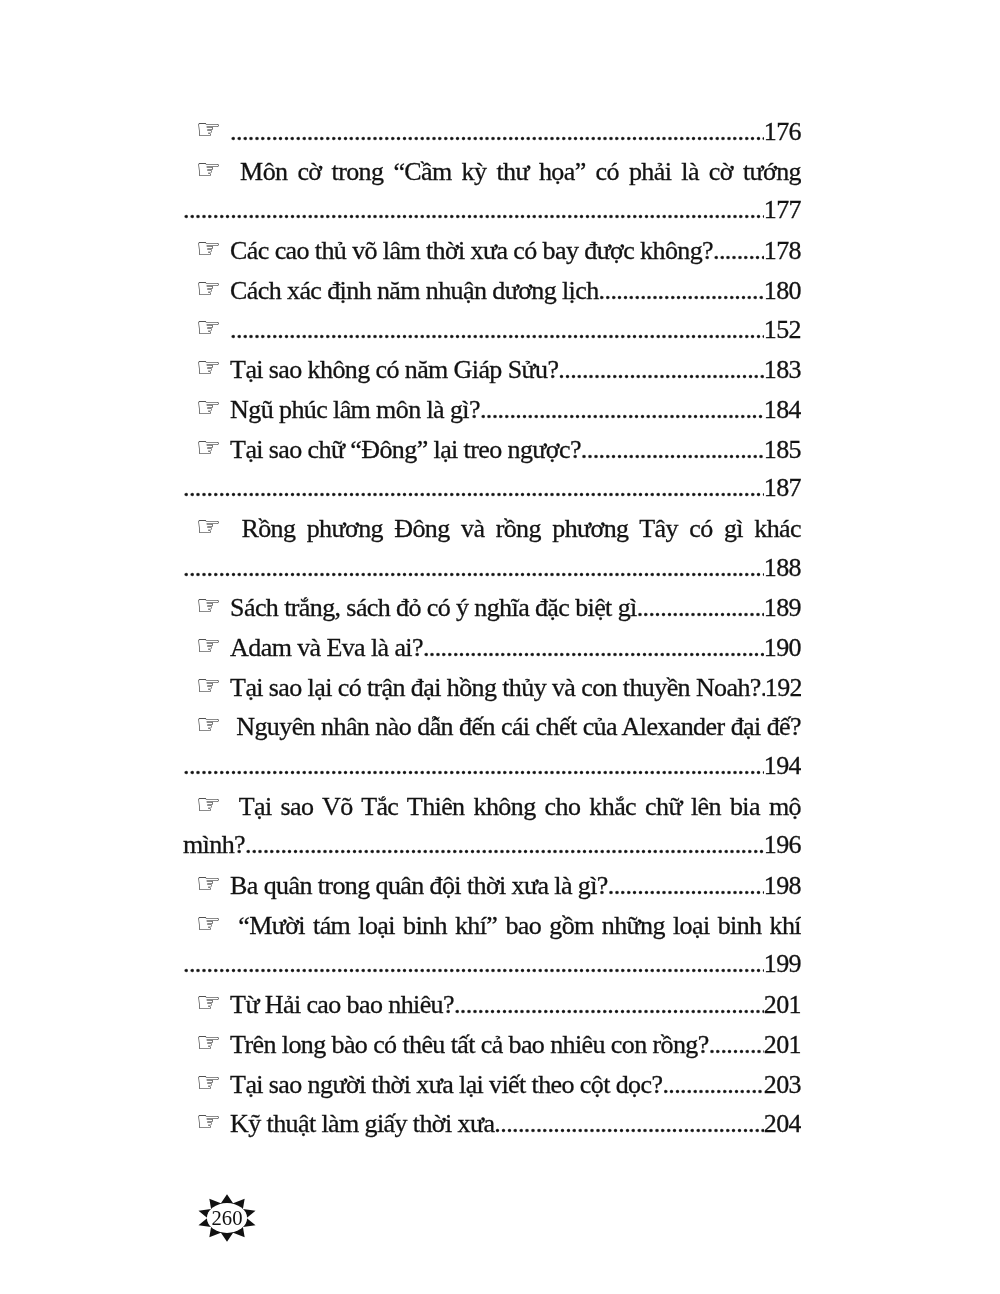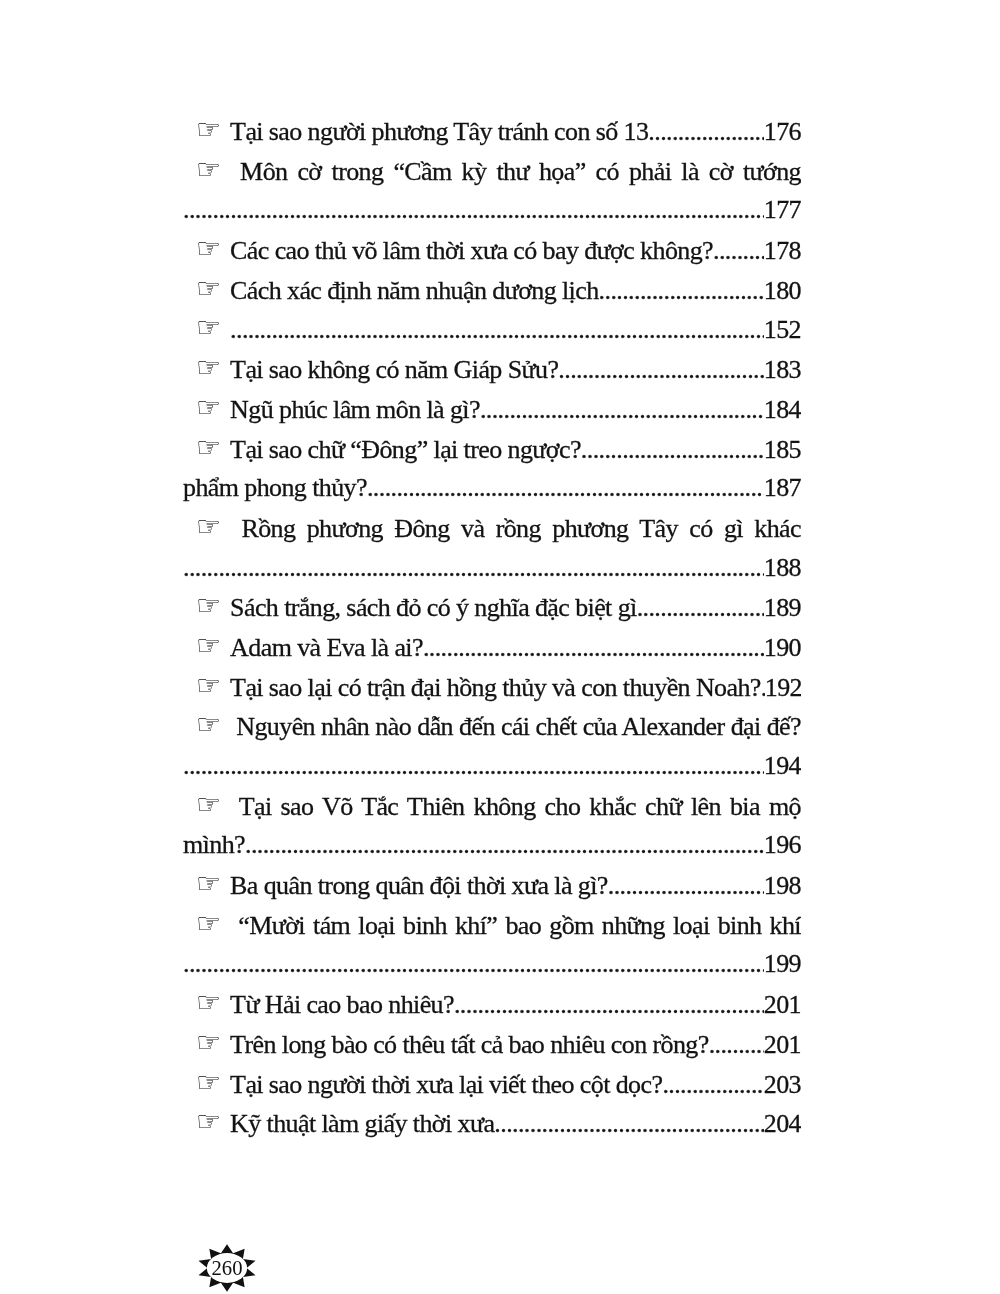--- a/index.html
+++ b/index.html
@@ -52,40 +52,39 @@
   .leader {
     flex: 1 1 auto;
     min-width: 4px;
     overflow: hidden;
     white-space: nowrap;
   }
   .pagenum { flex: 0 0 auto; }
   .badge {
     position: absolute;
     left: 196px;
-    top: 1242px;
+    top: 1192px;
     width: 62px;
     height: 52px;
   }
   .badge svg { display: block; }
   .badge text {
     font-family: "Liberation Serif", "DejaVu Serif", serif;
     font-size: 20px;
   }
 </style>
 </head>
 <body>
 
 <div class="book-page">
 
   <div class="toc" id="toc">
     <div class="entry">
       <div class="row line1 flex">
         <span class="hand">☞</span>
-        <span class="t">Tại sao người phương Tây tránh con số 13</span>
       <span class="leader">........................................................................................................................................................................................................</span>
           <span class="pagenum">176</span>
         </div>
     </div>
 
     <div class="entry">
       <div class="row line1 justify">
         <span class="hand">☞</span>
         <span class="t">Môn cờ trong “Cầm kỳ thư họa” có phải là cờ tướng không?</span>
       </div>
@@ -143,21 +142,20 @@
       <div class="row line1 flex">
         <span class="hand">☞</span>
         <span class="t">Tại sao chữ “Đông” lại treo ngược?</span>
       <span class="leader">........................................................................................................................................................................................................</span>
           <span class="pagenum">185</span>
         </div>
     </div>
 
     <div class="entry">
     <div class="row line2 flex">
-          <span class="t">phẩm phong thủy?</span>
           <span class="leader">........................................................................................................................................................................................................</span>
           <span class="pagenum">187</span>
         </div>
       </div>
 
     <div class="entry">
       <div class="row line1 justify">
         <span class="hand">☞</span>
         <span class="t">Rồng phương Đông và rồng phương Tây có gì khác nhau?</span>
       </div>

